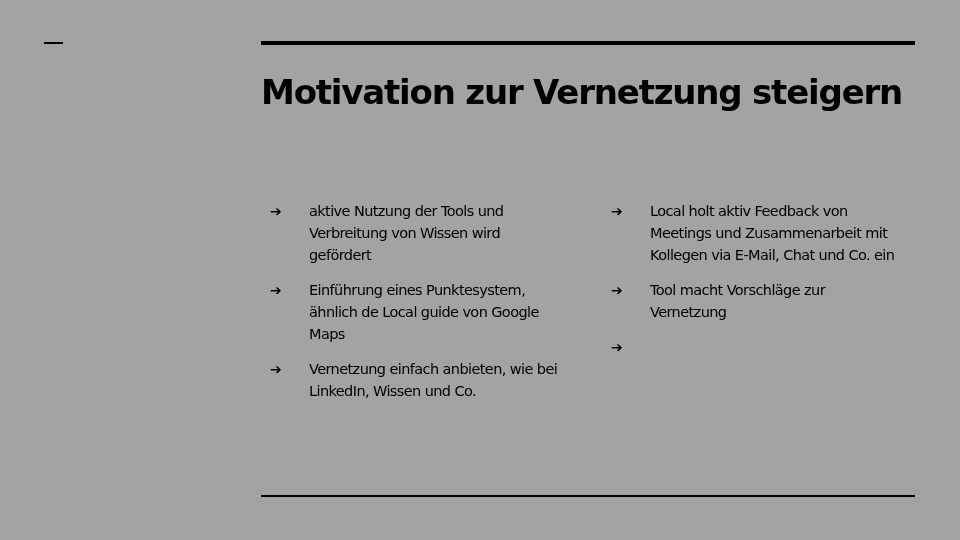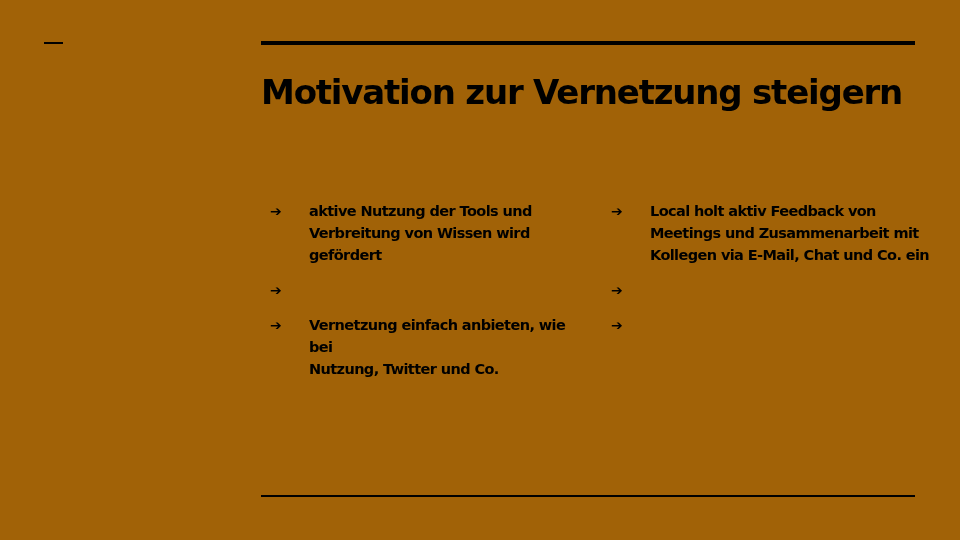--- a/index.html
+++ b/index.html
@@ -7,21 +7,21 @@
       padding: 0;
       width: 960px;
       height: 540px;
       background: #ffffff;
       overflow: hidden;
     }
     .slide {
       position: relative;
       width: 960px;
       height: 540px;
-      background: #a16207;
+      background: #a3a3a3;
       font-family: "Liberation Sans", sans-serif;
       color: #000000;
     }
     .corner-dash {
       position: absolute;
       left: 44px;
       top: 42px;
       width: 19px;
       height: 2px;
       background: #000000;
@@ -77,58 +77,62 @@
     }
     .arrow {
       flex: 0 0 39px;
       font-size: 14px;
       line-height: 22px;
       font-weight: bold;
     }
     .bullet-text {
       flex: 1 1 auto;
       white-space: pre-line;
-      font-weight: bold;
     }
   </style>
 </head>
 <body>
 
 <div class="slide">
   <div class="corner-dash"></div>
   <div class="top-rule"></div>
 
   <h1 class="title">Motivation zur Vernetzung steigern</h1>
 
   <ul class="col col-left">
     <li class="bullet">
       <span class="arrow">➔</span>
       <span class="bullet-text">aktive Nutzung der Tools und
 Verbreitung von Wissen wird
 gefördert</span>
     </li>
     <li class="bullet">
       <span class="arrow">➔</span>
+      <span class="bullet-text">Einführung eines Punktesystem,
+ähnlich de Local guide von Google
+Maps</span>
     </li>
     <li class="bullet">
       <span class="arrow">➔</span>
       <span class="bullet-text">Vernetzung einfach anbieten, wie bei
-Nutzung, Twitter und Co.</span>
+LinkedIn, Wissen und Co.</span>
     </li>
   </ul>
 
   <ul class="col col-right">
     <li class="bullet">
       <span class="arrow">➔</span>
       <span class="bullet-text">Local holt aktiv Feedback von
 Meetings und Zusammenarbeit mit
 Kollegen via E-Mail, Chat und Co. ein</span>
     </li>
     <li class="bullet">
       <span class="arrow">➔</span>
+      <span class="bullet-text">Tool macht Vorschläge zur
+Vernetzung</span>
     </li>
     <li class="bullet">
       <span class="arrow">➔</span>
     </li>
   </ul>
 
   <div class="bottom-rule"></div>
 </div>
 
 </body></html>

